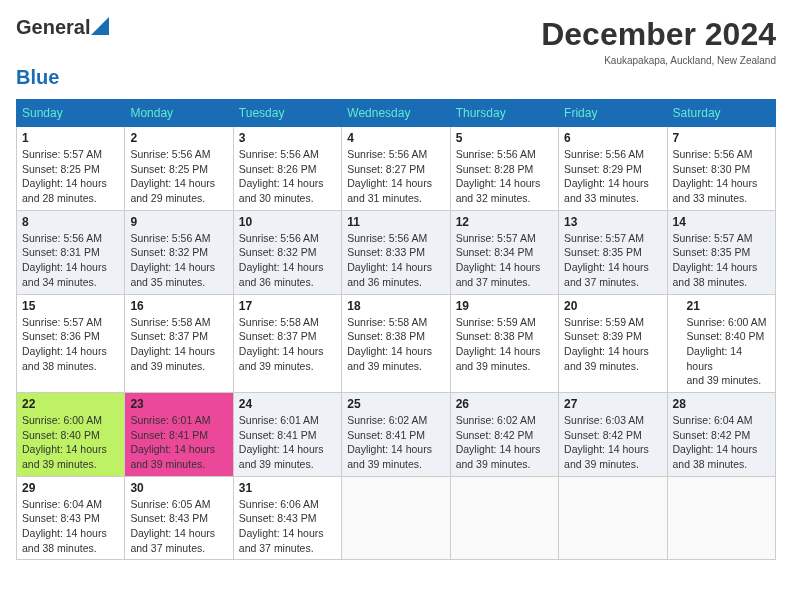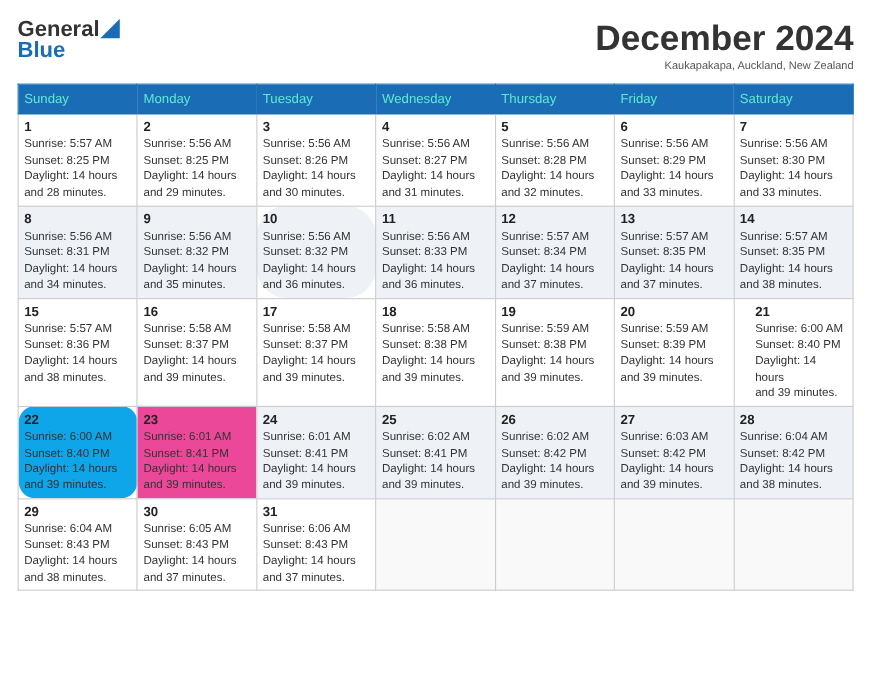--- a/index.html
+++ b/index.html
@@ -13,20 +13,21 @@
     .header {
       display: flex;
       justify-content: space-between;
       align-items: flex-start;
       margin-bottom: 10px;
     }
     .logo {
       display: flex;
       flex-direction: column;
       align-items: flex-start;
+      gap: 31px;
     }
     .title-section {
       text-align: right;
     }
     .month-title {
       font-size: 32px;
       font-weight: bold;
       color: #333;
     }
     .location-title {
@@ -181,21 +182,21 @@
         </div>
       </td>
         <td style="background: rgb(238, 242, 247);">
         <span class="day-number">9</span>
         <div class="day-info">
           Sunrise: 5:56 AM<br>
           Sunset: 8:32 PM<br>
           Daylight: 14 hours <br>and 35 minutes.
         </div>
       </td>
-        <td style="background: rgb(238, 242, 247); border-radius: 28px;">
+        <td style="background: rgb(238, 242, 247);">
         <span class="day-number">10</span>
         <div class="day-info">
           Sunrise: 5:56 AM<br>
           Sunset: 8:32 PM<br>
           Daylight: 14 hours <br>and 36 minutes.
         </div>
       </td>
         <td style="background: rgb(238, 242, 247);">
         <span class="day-number">11</span>
         <div class="day-info">
@@ -281,21 +282,21 @@
         <td style="background: rgb(255, 255, 255); padding-left: 19px;">
         <span class="day-number">21</span>
         <div class="day-info">
           Sunrise: 6:00 AM<br>
           Sunset: 8:40 PM<br>
           Daylight: 14 hours <br>and 39 minutes.
         </div>
       </td>
       </tr>
       <tr>
-        <td style="background: #0ea5e9; border-radius: 15px;">
+        <td style="background: #bef264;">
         <span class="day-number">22</span>
         <div class="day-info">
           Sunrise: 6:00 AM<br>
           Sunset: 8:40 PM<br>
           Daylight: 14 hours <br>and 39 minutes.
         </div>
       </td>
         <td style="background: #ec4899;">
         <span class="day-number">23</span>
         <div class="day-info">

